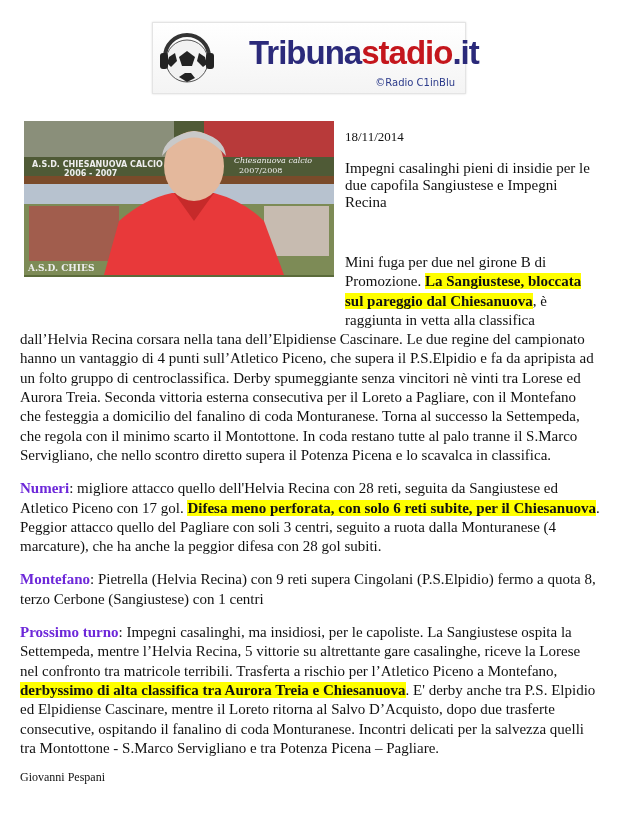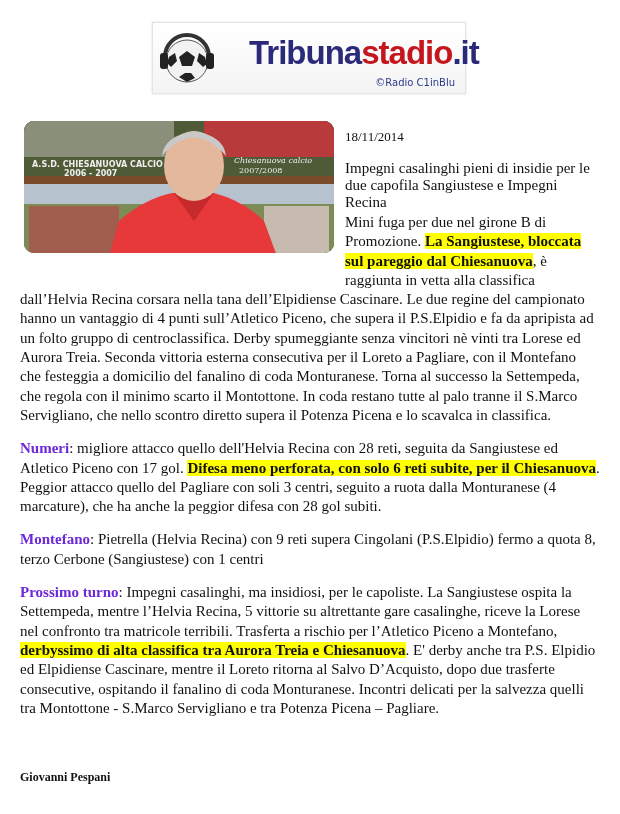--- a/index.html
+++ b/index.html
@@ -13,34 +13,34 @@
   .logo .ball { position:absolute; left:4px; top:4px; width:60px; height:60px; }
   .logo .brand { position:absolute; left:66px; top:10px; font-family:Liberation Sans, sans-serif;
           font-weight:bold; font-size:33px; letter-spacing:-1px; line-height:40px;margin-left:30px; }
   .logo .brand .b1 { color:#2b2a7a; }
   .logo .brand .b2 { color:#c4161c; }
   .logo .brand .b3 { color:#2b2a7a; }
   .logo .sub { position:absolute; right:10px; bottom:5px; font-family:"DejaVu Sans", sans-serif;
           font-size:10px; color:#2b3a8a; }
 
   
-  .photo { position:absolute; left:24px; top:121px; width:310px; height:132px; overflow:hidden;
-           background:#5b6b3a;border-radius:10px; }
+  .photo { position:absolute; left:24px; top:121px; width:310px; height:156px; overflow:hidden;
+           background:#5b6b3a; }
 
   .date { position:absolute; left:345px; top:129px; font-size:13px; }
   .headline { position:absolute; left:345px; top:160px; width:250px; font-size:15px; line-height:17px; }
 
   .article { position:absolute; left:20px; top:213px; width:580px; font-size:15px; line-height:19.3px; }
   .article p { margin:0 0 14px 0; }
   .lead-wrap { margin:0; }
   .float-spacer { float:left; width:325px; height:64px; }
   .hl { background:#ffff00; font-weight:bold; }
   .label { color:#6d28d9; font-weight:bold; }
 
-  .author { position:absolute; left:20px; top:770px; font-size:12px; font-weight:bold; }
+  .author { position:absolute; left:20px; top:770px; font-size:12px; font-weight:normal; }
 </style>
 </head>
 <body>
 
 <div class="logo">
   <svg class="ball" viewBox="0 0 60 60">
     <path d="M8 30 A22 22 0 0 1 52 30" fill="none" stroke="#333" stroke-width="4"></path>
     <circle cx="30" cy="34" r="21" fill="#f2f2f2" stroke="#555" stroke-width="1"></circle>
     <polygon points="30,24 38,30 35,39 25,39 22,30" fill="#222"></polygon>
     <polygon points="12,30 18,26 20,34 14,40 10,36" fill="#222"></polygon>
@@ -73,21 +73,21 @@
     <path d="M150 72 L170 100 L190 72 Z" fill="#c62a2a"></path>
     <ellipse cx="170" cy="45" rx="30" ry="35" fill="#e4b89c"></ellipse>
     <path d="M138 35 Q170 -2 202 35 Q200 15 170 10 Q140 15 138 35 Z" fill="#c9c9c9"></path>
   </svg>
 </div>
 
 <div class="date">18/11/2014</div>
 <div class="headline">Impegni casalinghi pieni di insidie per le due capofila Sangiustese e Impegni Recina</div>
 
 <div class="article">
-  <p class="lead-wrap" style="margin-bottom:14px;">
+  <p class="lead-wrap" style="margin-bottom:14px;margin-top:40px;">
     <span class="float-spacer"></span>
     <span>Mini fuga per due nel girone B di Promozione. </span><span class="hl">La Sangiustese, bloccata sul pareggio dal Chiesanuova</span><span>, è raggiunta in vetta alla classifica dall’Helvia Recina corsara nella tana dell’Elpidiense Cascinare. Le due regine del campionato hanno un vantaggio di 4 punti sull’Atletico Piceno, che supera il P.S.Elpidio e fa da apripista ad un folto gruppo di centroclassifica. Derby spumeggiante senza vincitori nè vinti tra Lorese ed Aurora Treia. Seconda vittoria esterna consecutiva per il Loreto a Pagliare, con il Montefano che festeggia a domicilio del fanalino di coda Monturanese. Torna al successo la Settempeda, che regola con il minimo scarto il Montottone. In coda restano tutte al palo tranne il S.Marco Servigliano, che nello scontro diretto supera il Potenza Picena e lo scavalca in classifica.</span>
   </p>
   <p>
     <span class="label">Numeri</span><span>: migliore attacco quello dell'Helvia Recina con 28 reti, seguita da Sangiustese ed Atletico Piceno con 17 gol. </span><span class="hl">Difesa meno perforata, con solo 6 reti subite, per il Chiesanuova</span><span>. Peggior attacco quello del Pagliare con soli 3 centri, seguito a ruota dalla Monturanese (4 marcature), che ha anche la peggior difesa con 28 gol subiti.</span>
   </p>
   <p>
     <span class="label">Montefano</span><span>: Pietrella (Helvia Recina) con 9 reti supera Cingolani (P.S.Elpidio) fermo a quota 8, terzo Cerbone (Sangiustese) con 1 centri</span>
   </p>
   <p>

